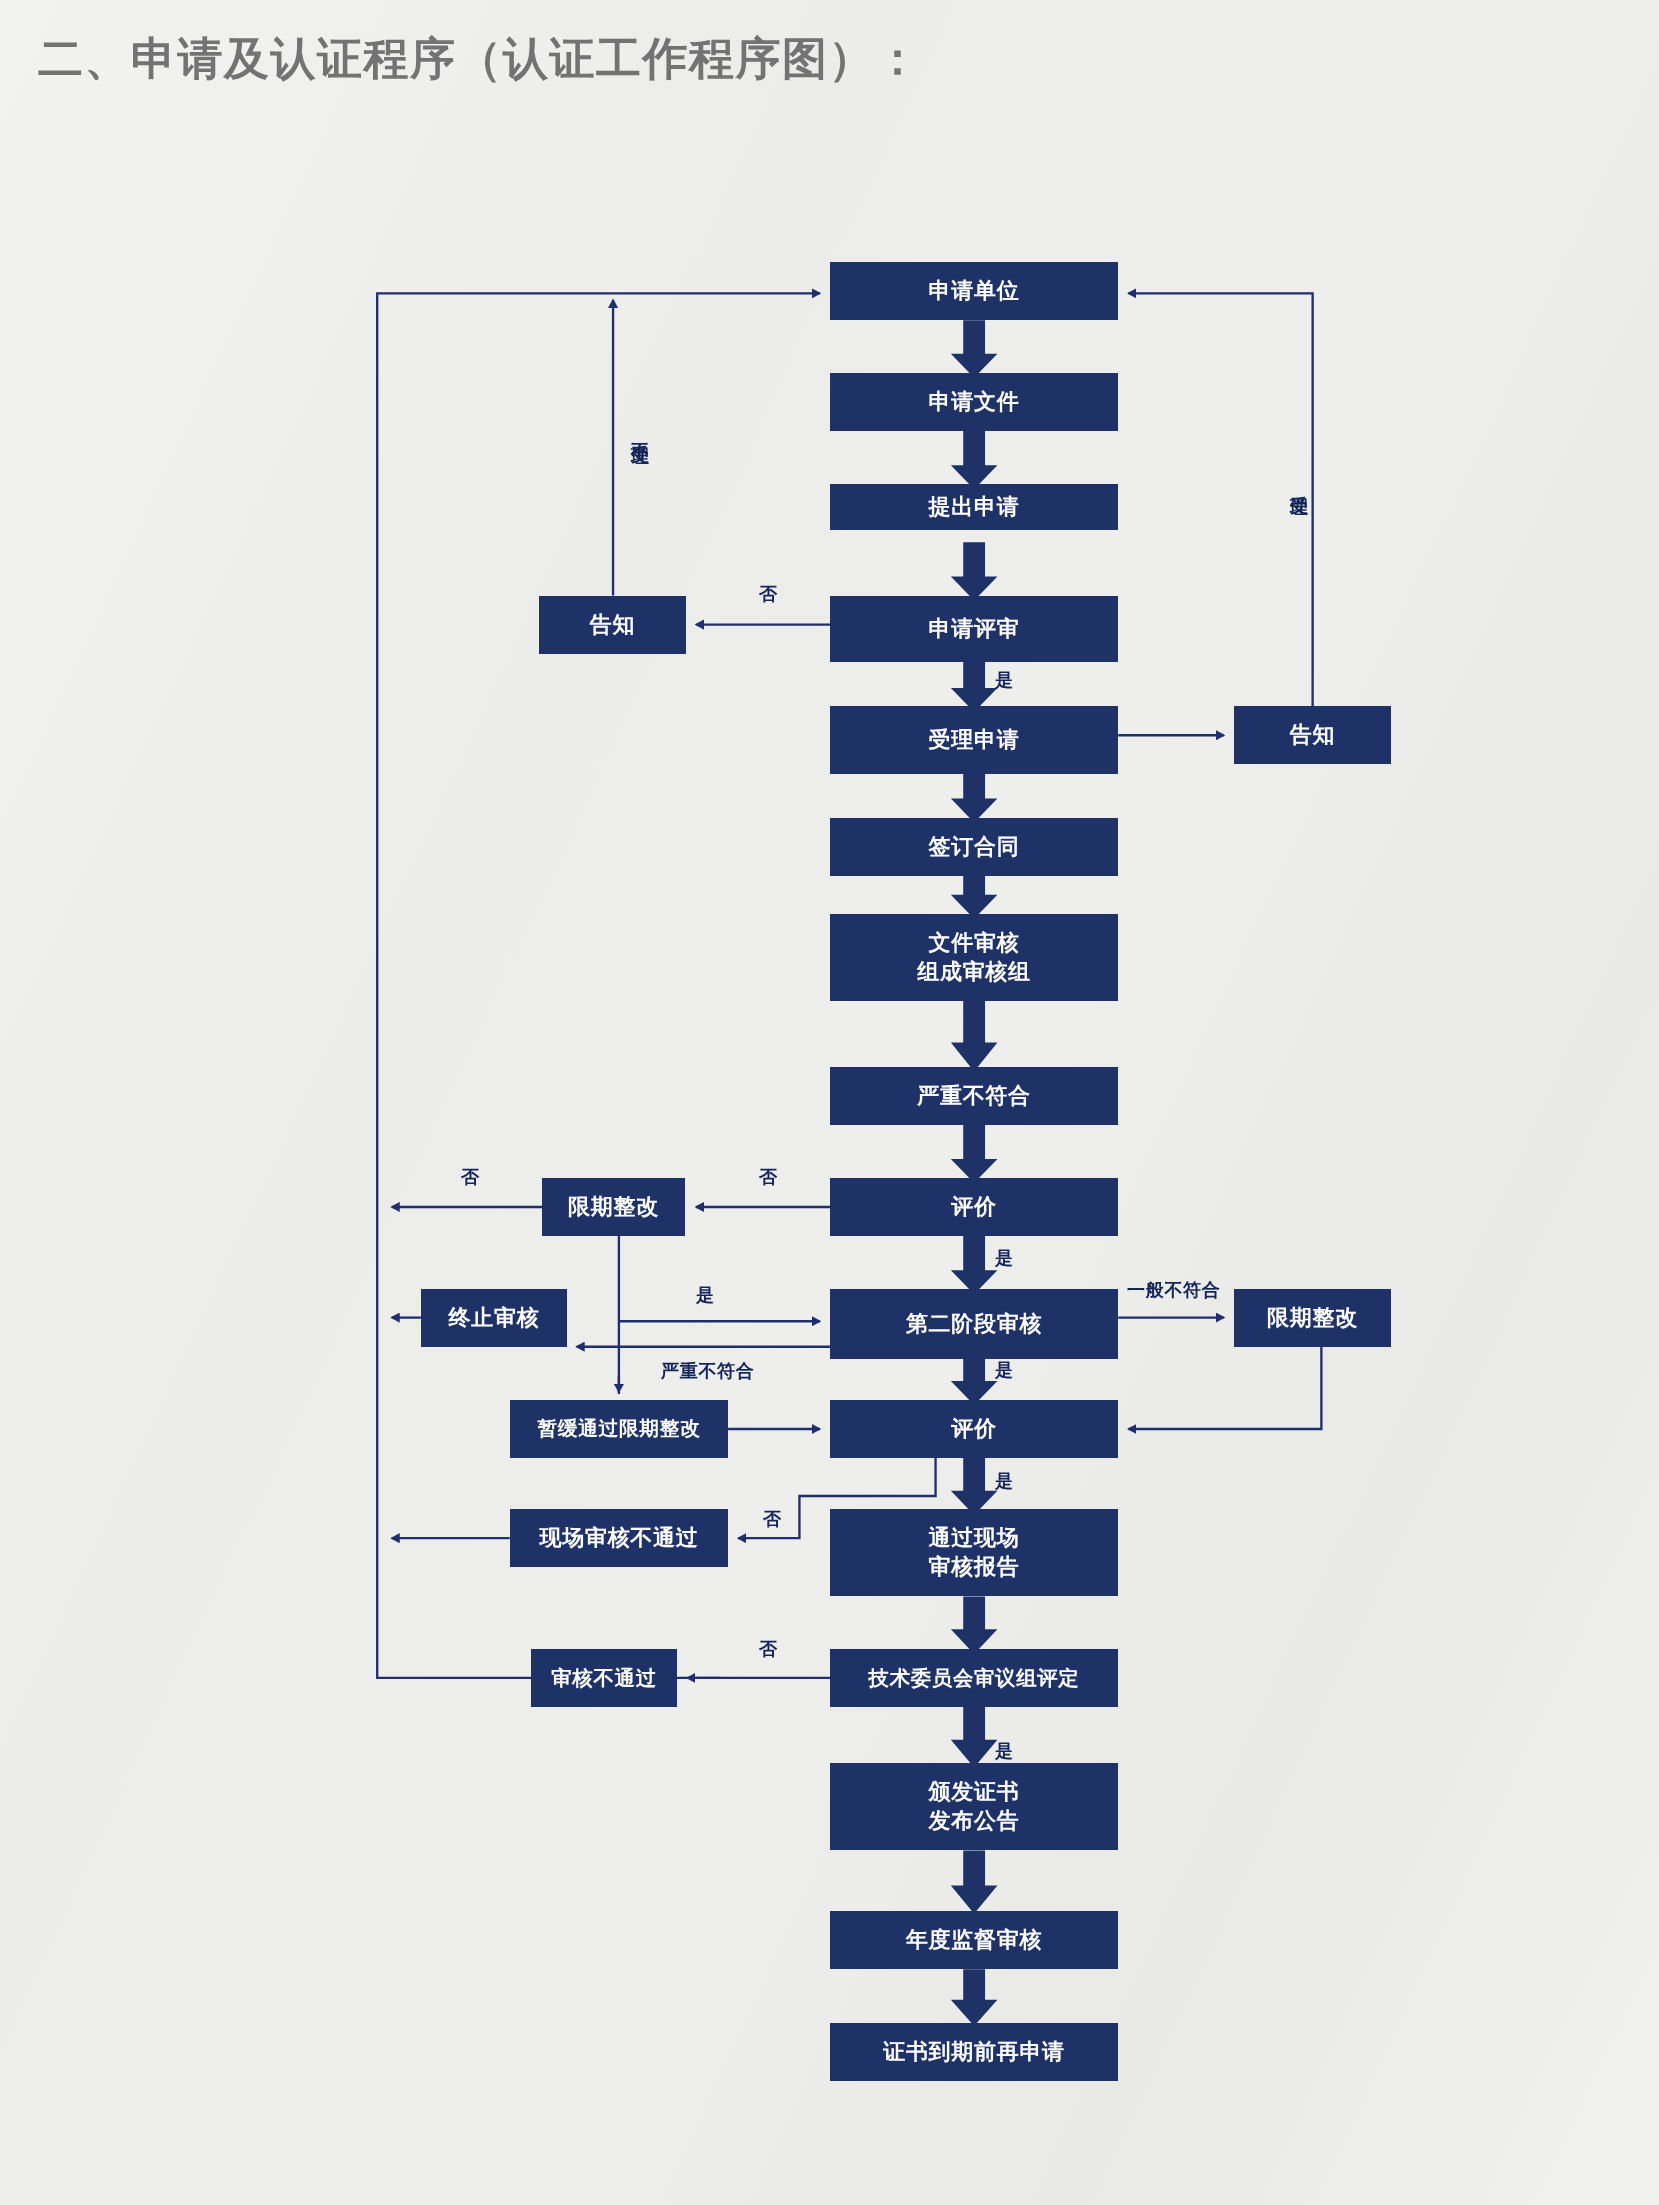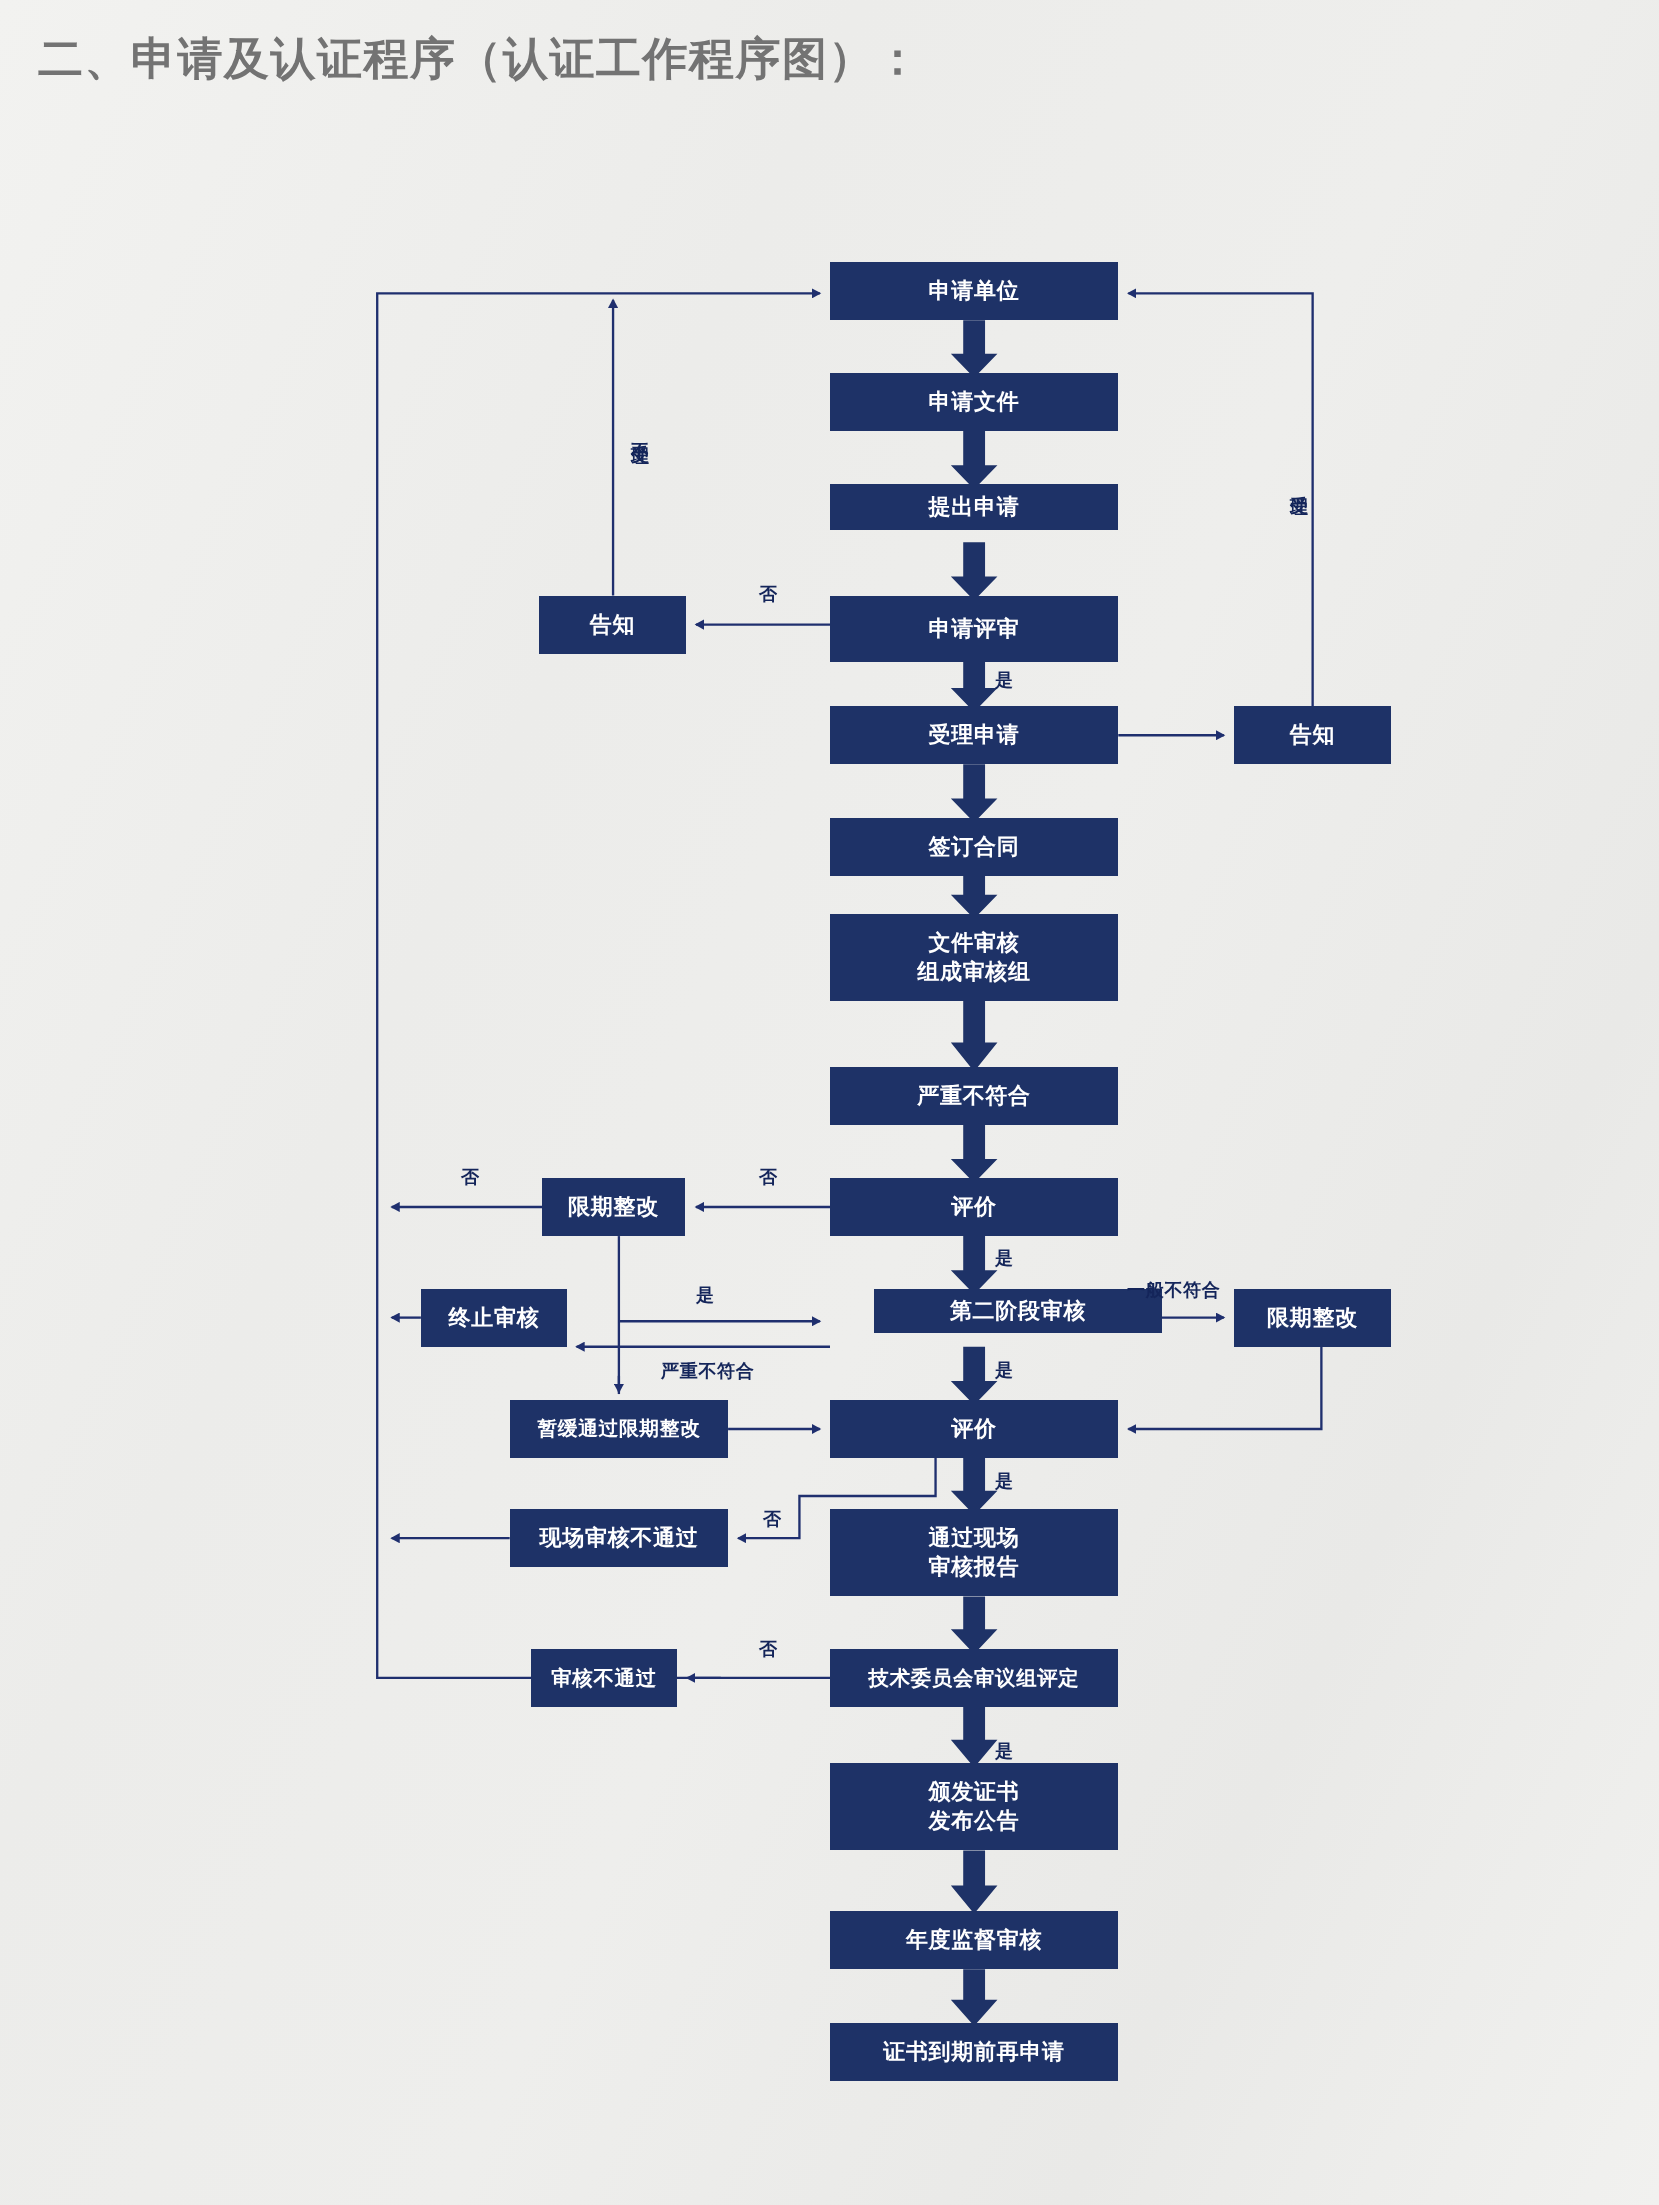--- a/index.html
+++ b/index.html
@@ -173,36 +173,36 @@
   <div class="box" style="left:830px;top:262px;width:288px;height:58px;">申请单位</div>
 
   <div class="box" style="left:830px;top:373px;width:288px;height:58px;">申请文件</div>
 
   <div class="box" style="left:830px;top:484px;width:288px;height:46px;">提出申请</div>
 
   <div class="box" style="left:798px;top:596px;width:288px;height:66px;margin-left:32px;">申请评审</div>
 
   <div class="box" style="left:539px;top:596px;width:147px;height:58px;">告知</div>
 
-  <div class="box" style="left:830px;top:706px;width:288px;height:58px;">受理申请</div>
+  <div class="box" style="left:830px;top:706px;width:288px;height:68px;">受理申请</div>
 
   <div class="box" style="left:1234px;top:706px;width:157px;height:58px;">告知</div>
 
   <div class="box" style="left:830px;top:818px;width:288px;height:58px;">签订合同</div>
 
   <div class="box" style="left:830px;top:914px;width:288px;height:87px;">文件审核
 组成审核组</div>
 
   <div class="box" style="left:830px;top:1067px;width:288px;height:58px;">严重不符合</div>
 
   <div class="box" style="left:830px;top:1178px;width:288px;height:58px;">评价</div>
 
   <div class="box" style="left:542px;top:1178px;width:143px;height:58px;">限期整改</div>
 
-  <div class="box" style="left:830px;top:1289px;width:288px;height:44px;margin-left:44px;">第二阶段审核</div>
+  <div class="box" style="left:830px;top:1289px;width:288px;height:70px;">第二阶段审核</div>
 
   <div class="box" style="left:421px;top:1289px;width:146px;height:58px;">终止审核</div>
 
   <div class="box" style="left:1234px;top:1289px;width:157px;height:58px;">限期整改</div>
 
   <div class="box" style="left:830px;top:1400px;width:288px;height:58px;">评价</div>
 
   <div class="box" style="left:510px;top:1400px;width:218px;height:58px;font-size:19.7px;">暂缓通过限期整改</div>
 
   <div class="box" style="left:830px;top:1509px;width:288px;height:87px;">通过现场

